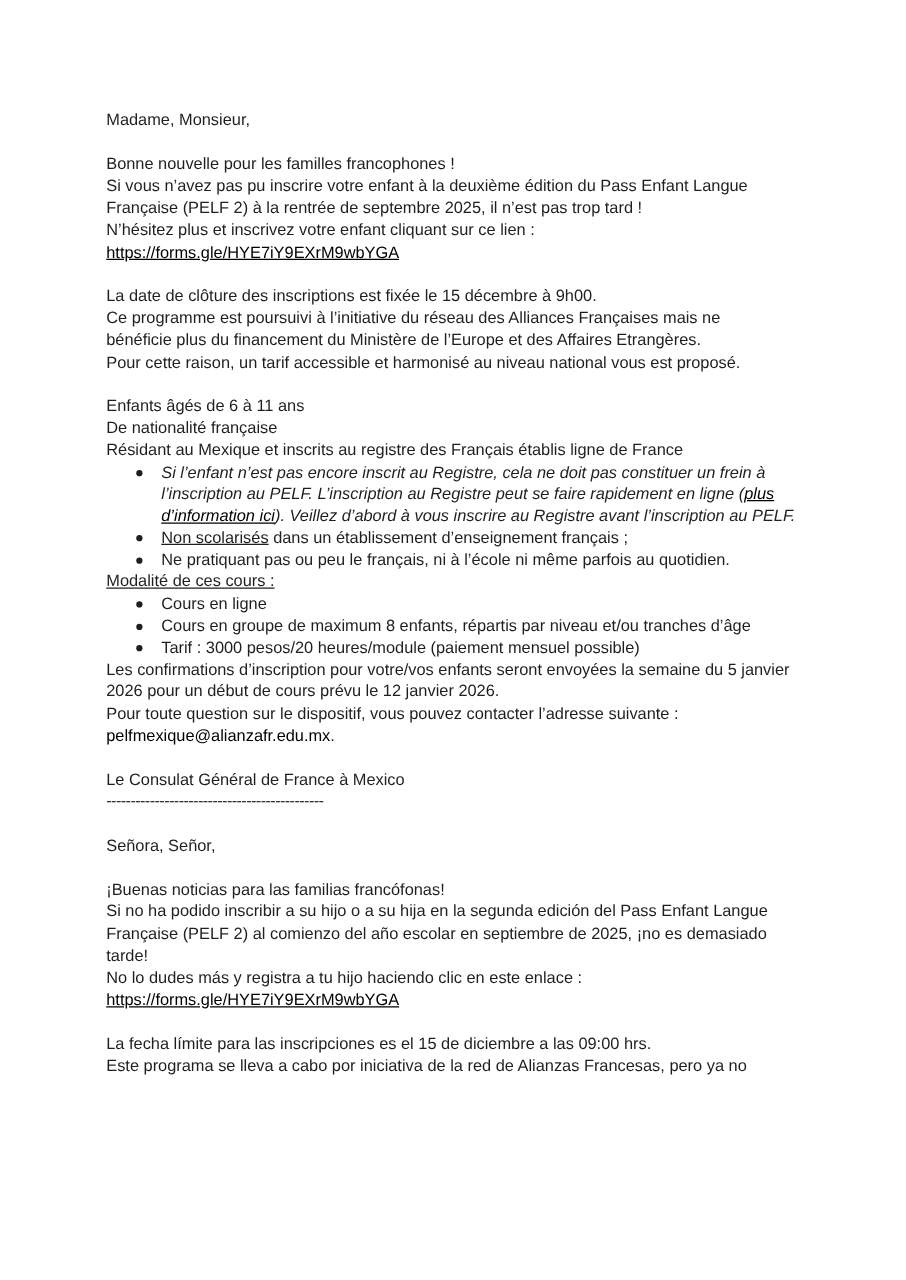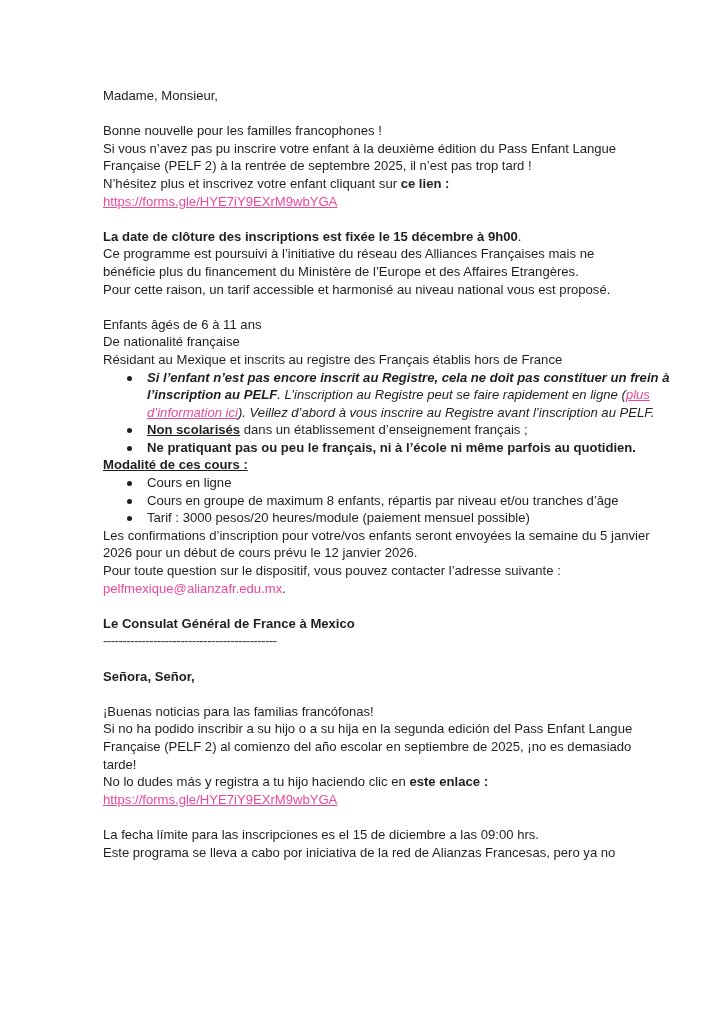--- a/index.html
+++ b/index.html
@@ -3,26 +3,26 @@
   <meta charset="utf-8">
   <style>
     html, body { margin: 0; padding: 0; background: #ffffff; }
     body {
       width: 725px; height: 1024px; overflow: hidden; position: relative;
       font-family: "Liberation Sans", sans-serif;
       color: #1f1f1f;
       font-size: 13.1px;
       line-height: 17.6px;
     }
-    .page { position: absolute; left: 103px; top: 87px; width: 590px; }
+    .page { position: absolute; left: 85px; top: 87px; width: 590px; }
     p { margin: 0; }
     .blank { height: 17.6px; }
-    a { color: #ec4899; text-decoration: underline; }
+    a { color: #000000; text-decoration: underline; }
     a.plain { text-decoration: none; margin-top: 39px; }
-    b { font-weight: bold; text-align: center; }
+    b { font-weight: normal; text-align: center; }
     .u { text-decoration: underline; }
     ul { margin: 0; padding: 0; list-style: none; }
     ul li { position: relative; padding-left: 44px; }
     ul li::before {
       content: ""; position: absolute; left: 24px; top: 7px;
       width: 5px; height: 5px; border-radius: 50%; background: #1f1f1f;
     }
     .dash { letter-spacing: -0.5px; color: #333; }
   </style>
 </head>
@@ -37,21 +37,21 @@
   <p><span>N’hésitez plus et inscrivez votre enfant cliquant sur </span><b>ce lien :</b></p>
   <p><a>https://forms.gle/HYE7iY9EXrM9wbYGA</a></p>
   <div class="blank"></div>
   <p><b>La date de clôture des inscriptions est fixée le 15 décembre à 9h00</b><span>.</span></p>
   <p>Ce programme est poursuivi à l’initiative du réseau des Alliances Françaises mais ne</p>
   <p>bénéficie plus du financement du Ministère de l’Europe et des Affaires Etrangères.</p>
   <p>Pour cette raison, un tarif accessible et harmonisé au niveau national vous est proposé.</p>
   <div class="blank"></div>
   <p>Enfants âgés de 6 à 11 ans</p>
   <p>De nationalité française</p>
-  <p>Résidant au Mexique et inscrits au registre des Français établis hors de France</p>
+  <p>Résidant au Mexique et inscrits au registre des Français établis ligne de France</p>
   <ul>
     <li><i><b>Si l’enfant n’est pas encore inscrit au Registre, cela ne doit pas constituer un frein à l’inscription au PELF</b><span>. L’inscription au Registre peut se faire rapidement en ligne (</span><a>plus d’information ici</a><span>). Veillez d’abord à vous inscrire au Registre avant l’inscription au PELF.</span></i></li>
     <li><b class="u">Non scolarisés</b><span> dans un établissement d’enseignement français ;</span></li>
     <li><b>Ne pratiquant pas ou peu le français, ni à l’école ni même parfois au quotidien.</b></li>
   </ul>
   <p><b class="u">Modalité de ces cours :</b></p>
   <ul>
     <li>Cours en ligne</li>
     <li>Cours en groupe de maximum 8 enfants, répartis par niveau et/ou tranches d’âge</li>
     <li>Tarif : 3000 pesos/20 heures/module (paiement mensuel possible)</li>

